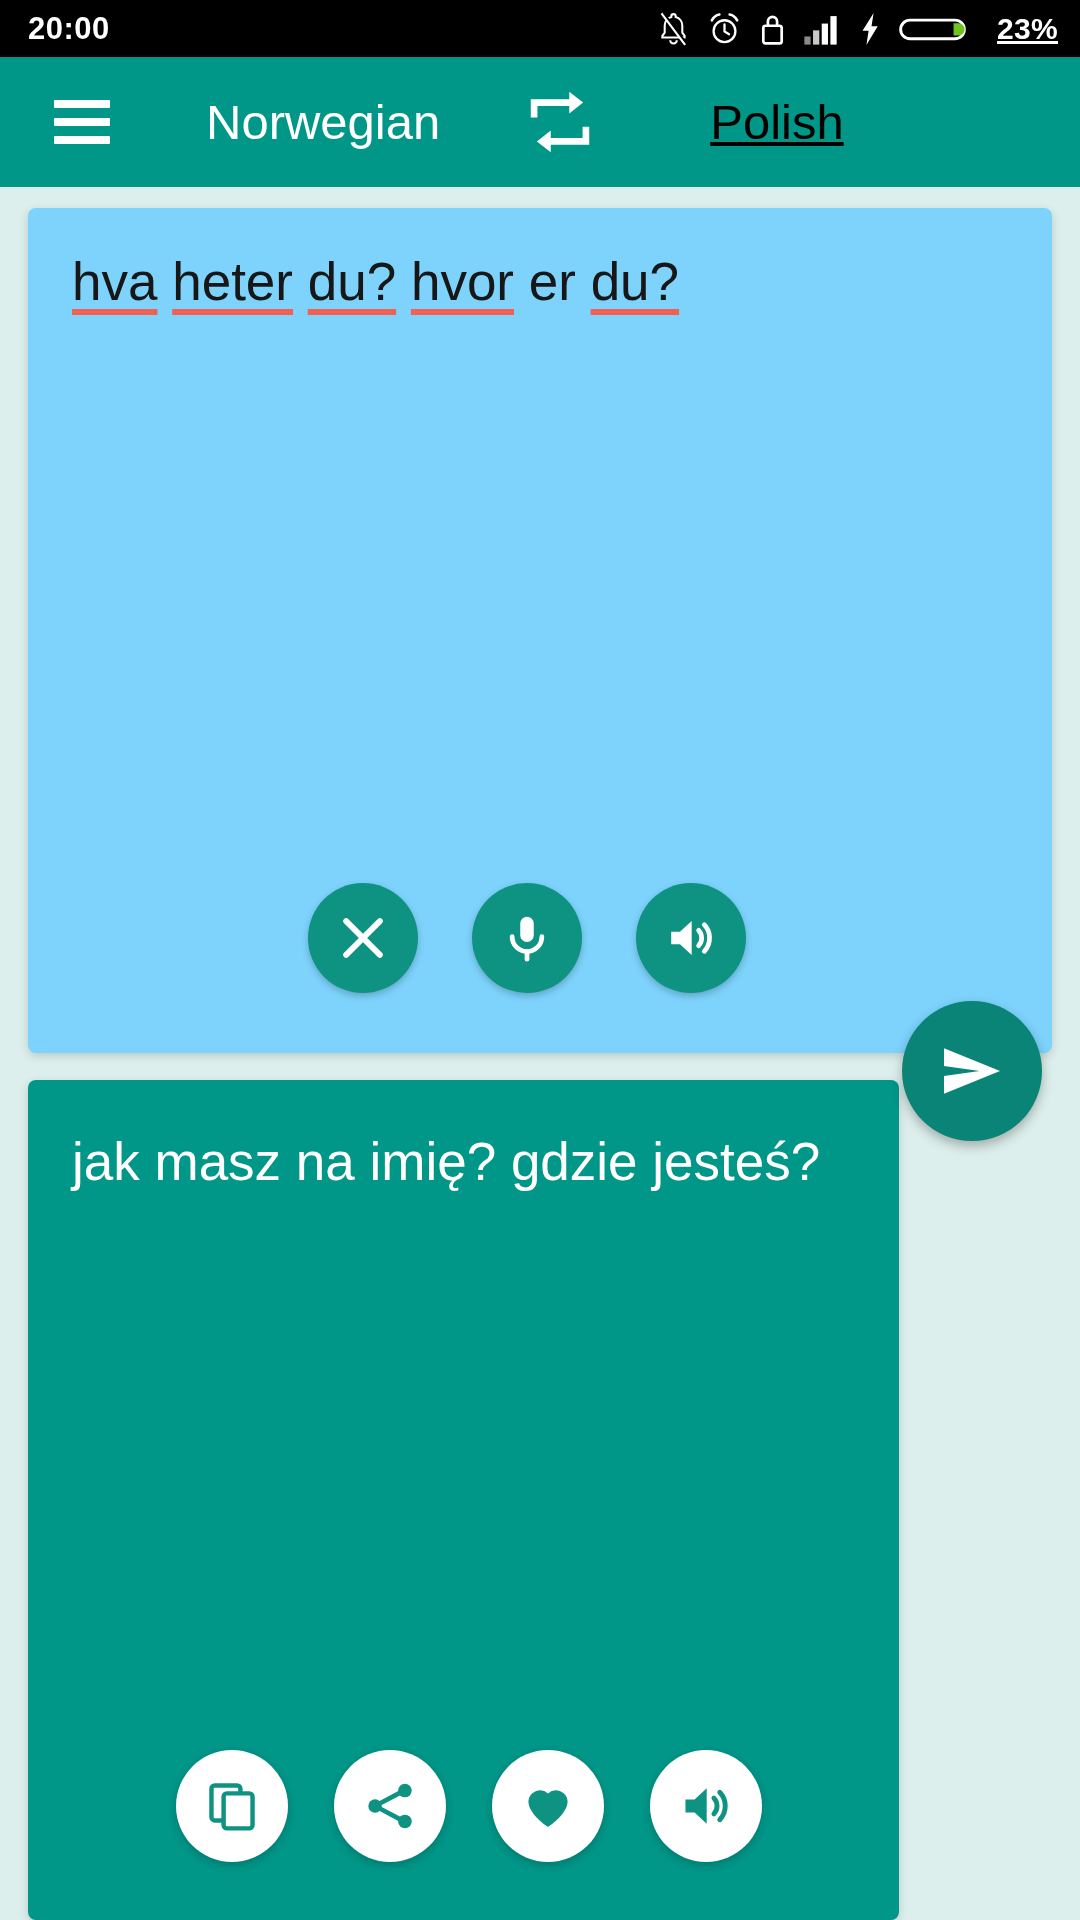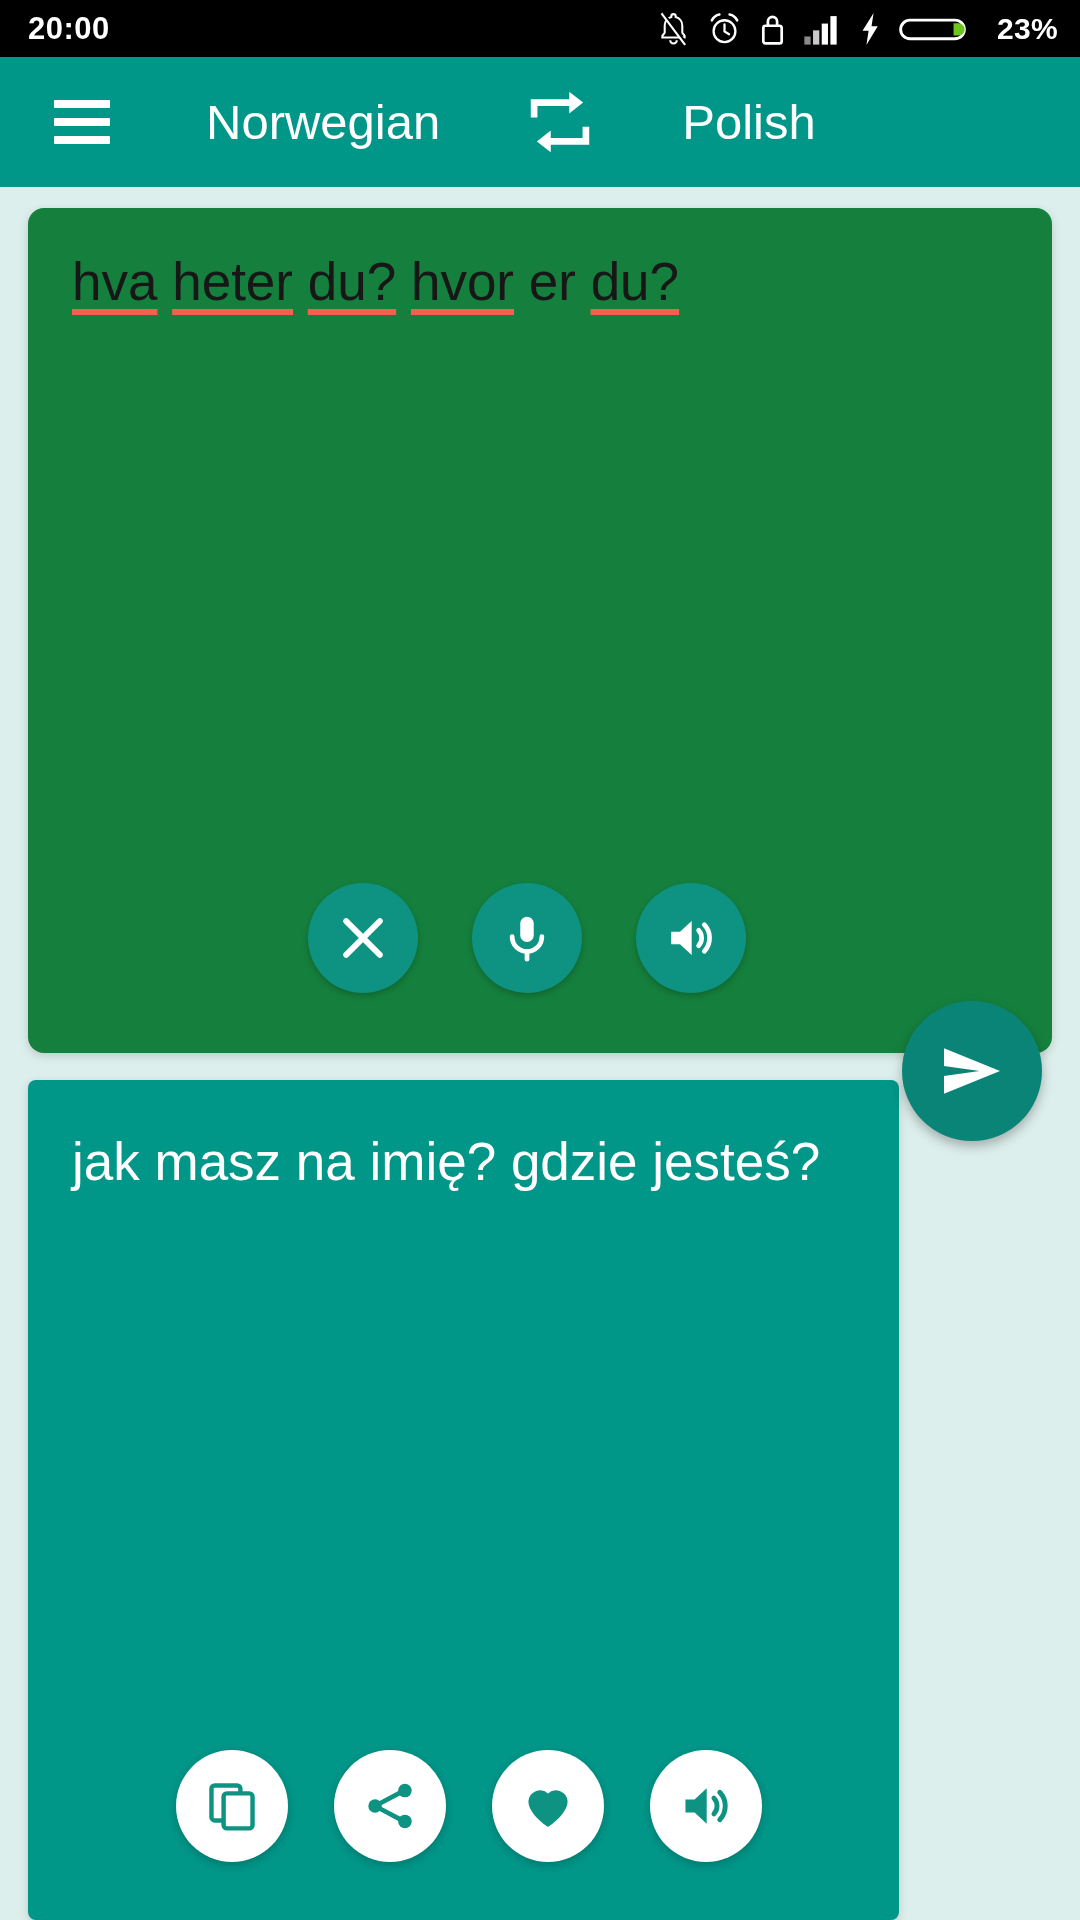--- a/index.html
+++ b/index.html
@@ -18,21 +18,21 @@
     padding:0 22px 0 28px; color:#fff;
   }
   .status-time{
     font-size:31px; font-weight:bold; letter-spacing:.5px; color:#fff;
     font-family:"Liberation Sans", sans-serif;
   }
   .status-spacer{ flex:1; }
   .status-icons{ display:flex; align-items:center; gap:17px; }
   .sicon{ display:block; }
   .status-battery-text{
-    font-size:30px; font-weight:bold; color:#fff; margin-left:9px; letter-spacing:.3px;
+    font-size:30px; font-weight:bold; color:#fff; margin-left:9px; letter-spacing:.3px;text-decoration:underline;
   }
 
   
   .appbar{
     position:absolute; top:57px; left:0; width:1080px; height:130px;
     background:#009688; display:flex; align-items:center;
   }
   .hamburger{
     width:56px; height:44px; margin-left:54px;
     display:flex; flex-direction:column; justify-content:space-between;
@@ -41,28 +41,28 @@
   .hamburger span{ display:block; height:8px; width:100%; background:#fff; border-radius:1px; }
   .lang-src{
     color:#ffffff; font-size:49px; font-weight:400;
     margin-left:96px; white-space:nowrap;
   }
   .swap-wrap{
     margin-left:78px; width:84px; height:84px;
     display:flex; align-items:center; justify-content:center; cursor:pointer;
   }
   .lang-tgt{
-    color:#ffffff; font-size:49px; font-weight:400;
-    margin-left:80px; white-space:nowrap;
+    color:#000000; font-size:49px; font-weight:400;
+    margin-left:108px; white-space:nowrap;text-decoration:underline;
   }
 
   
   .card-source{
     position:absolute; left:28px; top:208px; width:1024px; height:845px;
-    background:#15803d; border-radius:16px;
+    background:#7dd3fc; border-radius:8px;
     box-shadow:0 3px 10px rgba(0,0,0,0.16);
   }
   .src-text{
     position:absolute; left:44px; top:40px; right:40px;
     font-size:53px; line-height:1.28; color:#171717;
     word-wrap:break-word;
   }
   .sp-ok{ }
   .sp-bad{
     position:relative;

